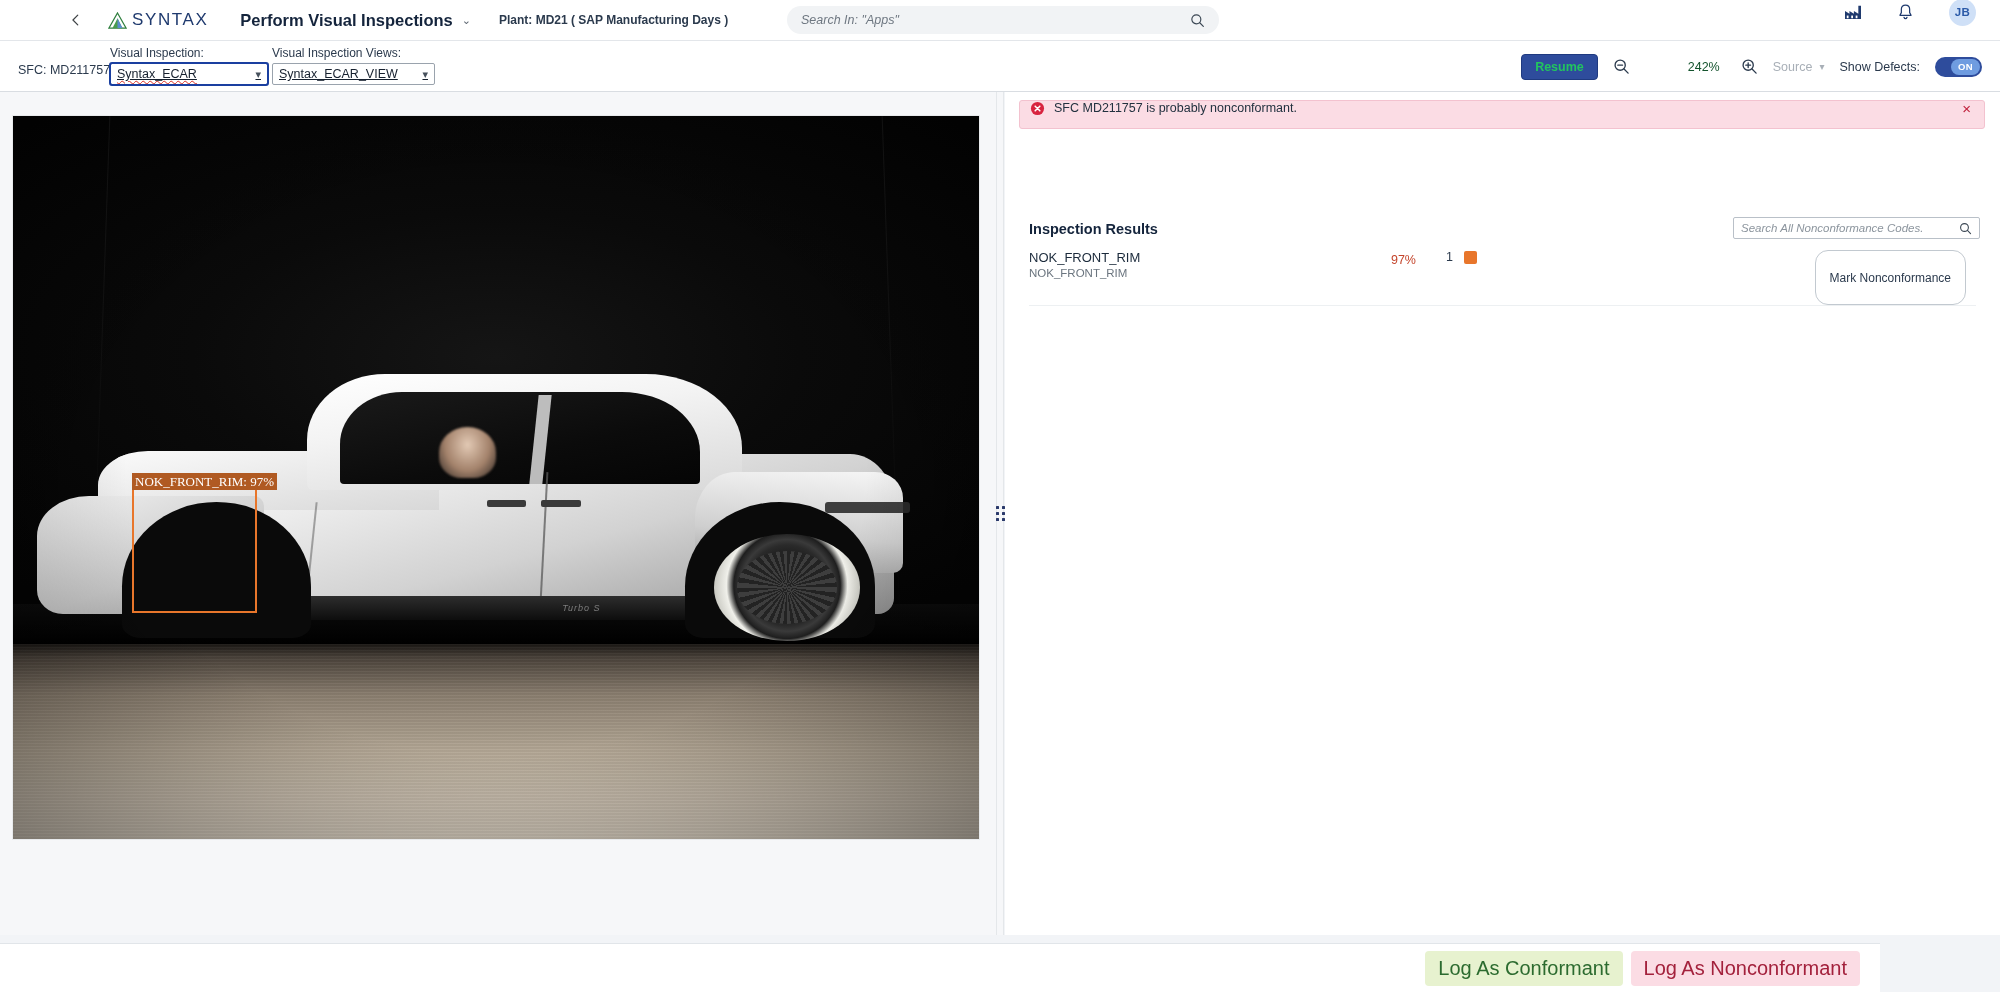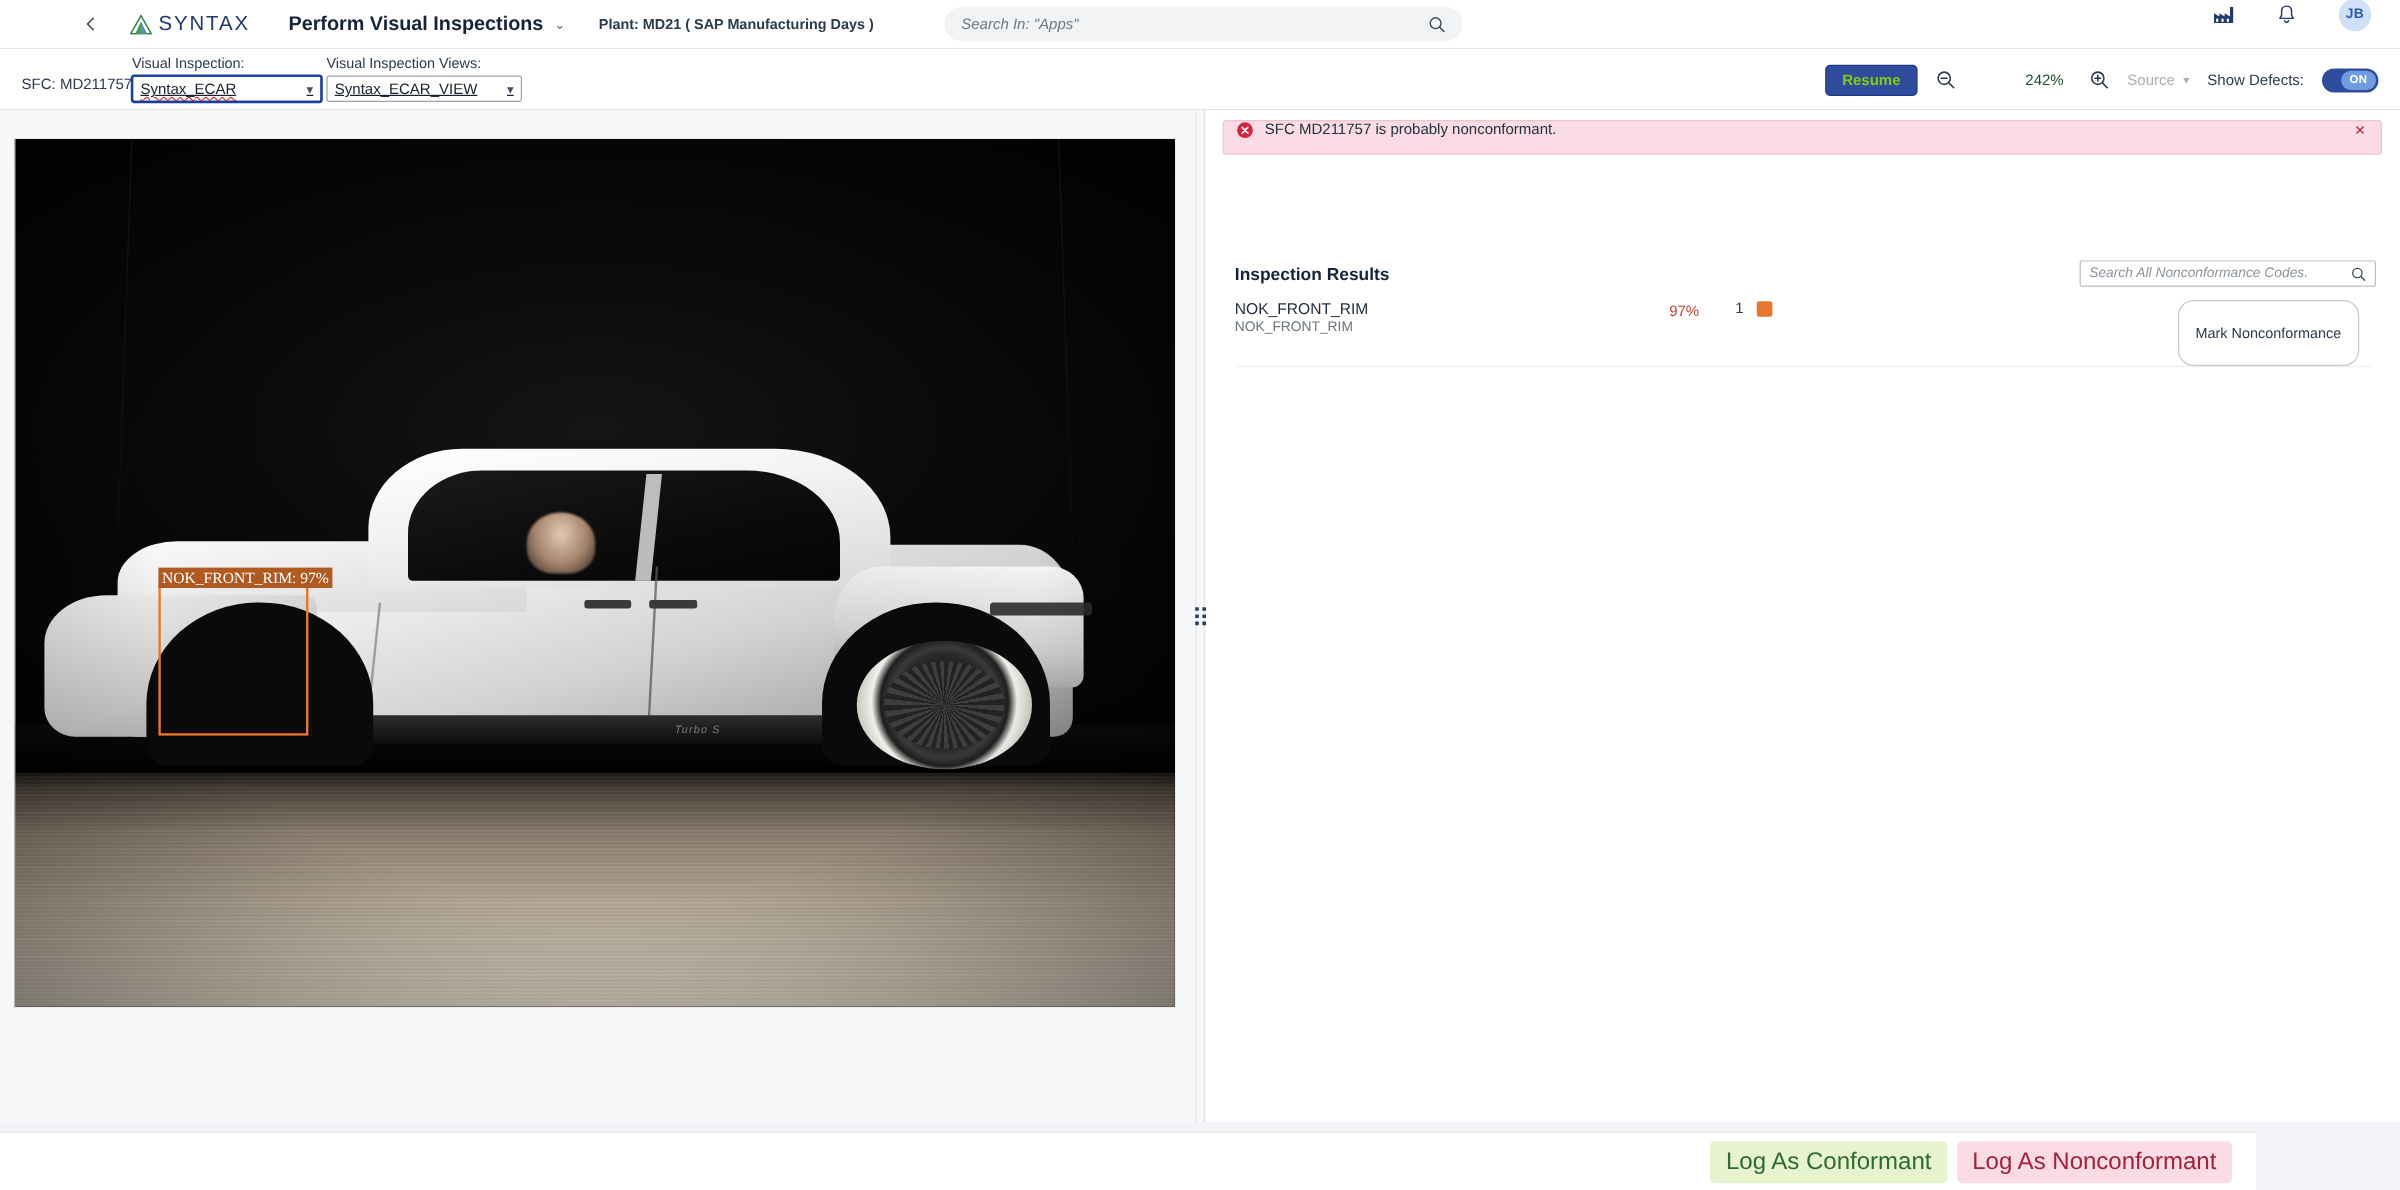--- a/index.html
+++ b/index.html
@@ -90,21 +90,21 @@
     text-decoration-color: #d93025;
     text-decoration-thickness: 1px;
     text-underline-offset: 2px;
   }
 
   .tb-right {
     position: absolute; right: 18px; top: 0; height: 51px;
     display: flex; align-items: center; gap: 15px;
   }
   .resume-btn {
-    background: #2e4c9c; color: #84cc16;
+    background: #2e4c9c; color: #22c55e;
     border: 1px solid #1f3a80; border-radius: 4px;
     font-size: 12.5px; font-weight: bold;
     padding: 5px 13px; cursor: pointer;
     font-family: "Liberation Sans", sans-serif;
   }
   .zoom-ic { color: #2b3a4d; cursor: pointer; display: flex; align-items: center; }
   .zoom-pct { font-size: 12.5px; color: #14532d; min-width: 38px; text-align: left; margin-left: 43px; }
   .source-dd {
     display: flex; align-items: center; gap: 7px;
     font-size: 12.5px; color: #a8afb7; cursor: default;

